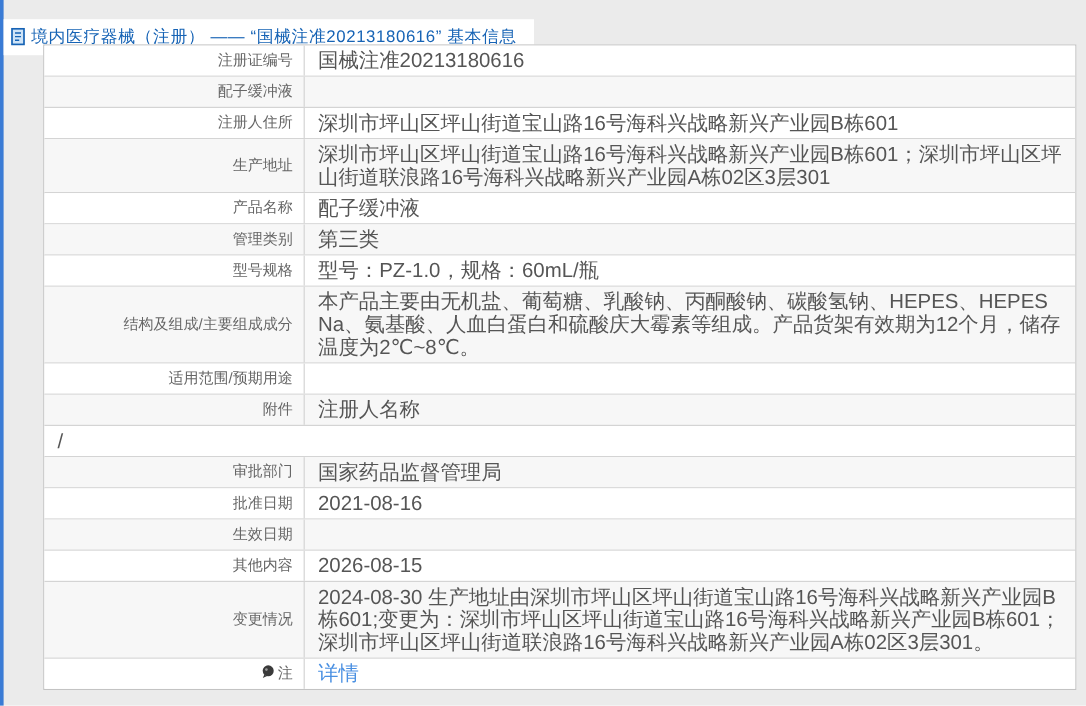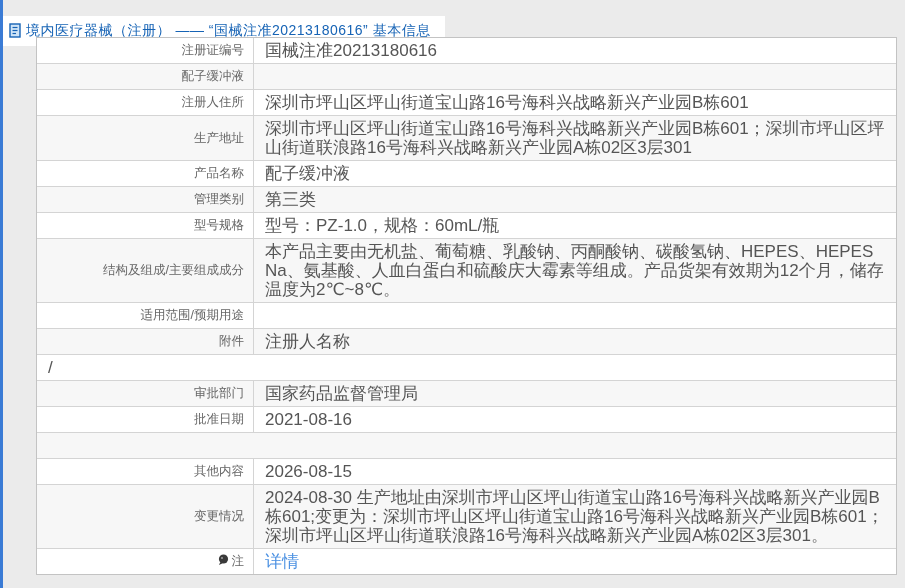--- a/index.html
+++ b/index.html
@@ -191,20 +191,23 @@
     </div>
     <div class="info-row">
       <div class="cell-label">
         <span>批准日期</span>
       </div>
       <div class="cell-value">
         <span>2021-08-16</span>
       </div>
     </div>
     <div class="info-row">
+      <div class="cell-label">
+        <span>生效日期</span>
+      </div>
       <div class="cell-value">
         <span></span>
       </div>
     </div>
     <div class="info-row">
       <div class="cell-label">
         <span>其他内容</span>
       </div>
       <div class="cell-value">
         <span>2026-08-15</span>

